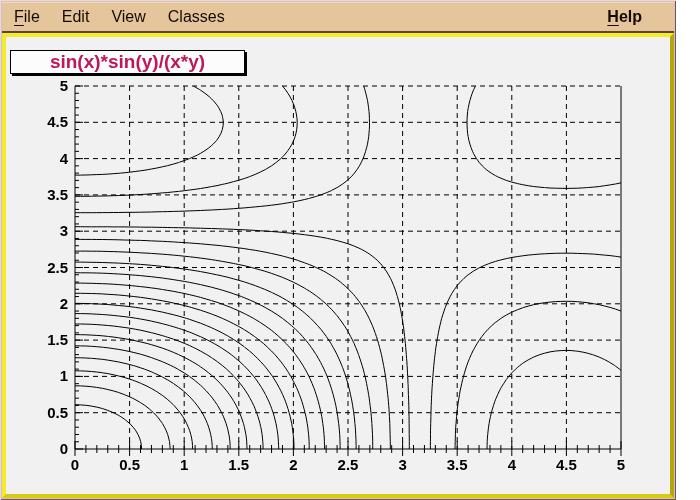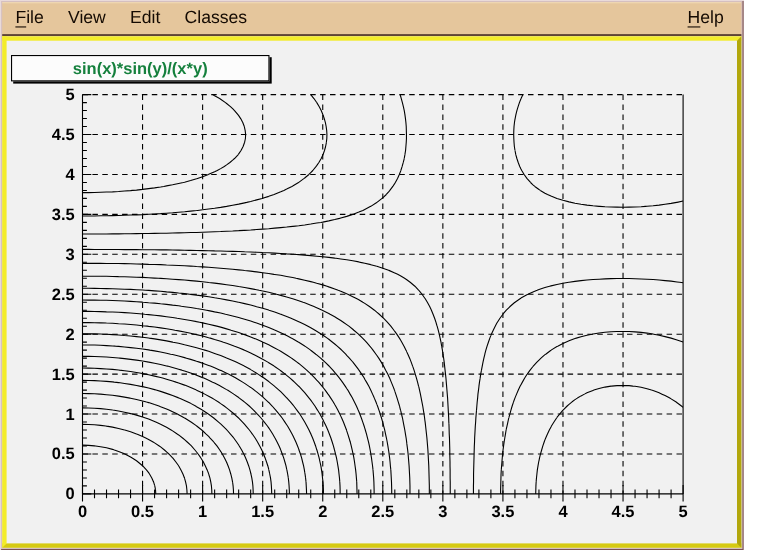--- a/index.html
+++ b/index.html
@@ -6,42 +6,42 @@
     font-family:"Liberation Sans",sans-serif;}
   .window{position:relative;width:676px;height:500px;background:#d5bfbf;
     box-sizing:border-box;
     box-shadow:inset 1px 1px 0 #e9dada, inset -1px -1px 0 #7a5252;}
   .menubar{position:absolute;left:2px;top:2px;right:2px;height:29px;
     background:#e5c69c;display:flex;align-items:center;
     box-shadow:inset 0 1px 0 #f2dcb8;}
   .menu-item{font-size:16px;color:#140a02;padding:0 11px;line-height:29px;
     white-space:nowrap;cursor:default;}
   .menu-item:first-child{padding-left:12px;}
-  .menu-help{margin-left:auto;padding-right:16px;}
+  .menu-help{margin-left:auto;padding-right:32px;font-weight:bold;}
   .u-first .u{text-decoration:underline;text-underline-offset:3px;}
   .menu-sep{position:absolute;left:2px;top:31px;right:2px;height:2px;background:#5e4334;}
   .canvas-outer{position:absolute;left:2px;top:33px;right:2px;bottom:2px;
     background:#f1f1f1;box-sizing:border-box;
     border:4px solid #f3ec2a;border-right-color:#b2a70c;border-bottom-color:#d6ca12;}
   .canvas-inner{position:absolute;left:0;top:0;right:0;bottom:0;}
   #plot-svg{position:absolute;left:0;top:0;}
   .title-box{position:absolute;left:4px;top:13px;width:233px;height:22px;
     background:#fcfcfc;border:1px solid #000;box-shadow:2px 2px 0 0 #000;
     display:flex;align-items:center;justify-content:center;
-    font-size:15px;font-weight:bold;color:#15803d;}
+    font-size:19px;font-weight:bold;color:#be185d;}
 </style>
 </head>
 <body>
 
 <div class="window">
 
   <div class="menubar">
     <span class="menu-item u-first"><span class="u">F</span>ile</span>
+    <span class="menu-item">Edit</span>
     <span class="menu-item">View</span>
-    <span class="menu-item">Edit</span>
     <span class="menu-item">Classes</span>
     <span class="menu-item menu-help u-first"><span class="u">H</span>elp</span>
   </div>
   <div class="menu-sep"></div>
 
   <div class="canvas-outer">
     <div class="canvas-inner">
       <svg id="plot-svg" width="688" height="459" viewBox="0 0 688 459">
           <clipPath id="fclip">
             <rect x="69" y="49" width="546" height="363"></rect>

